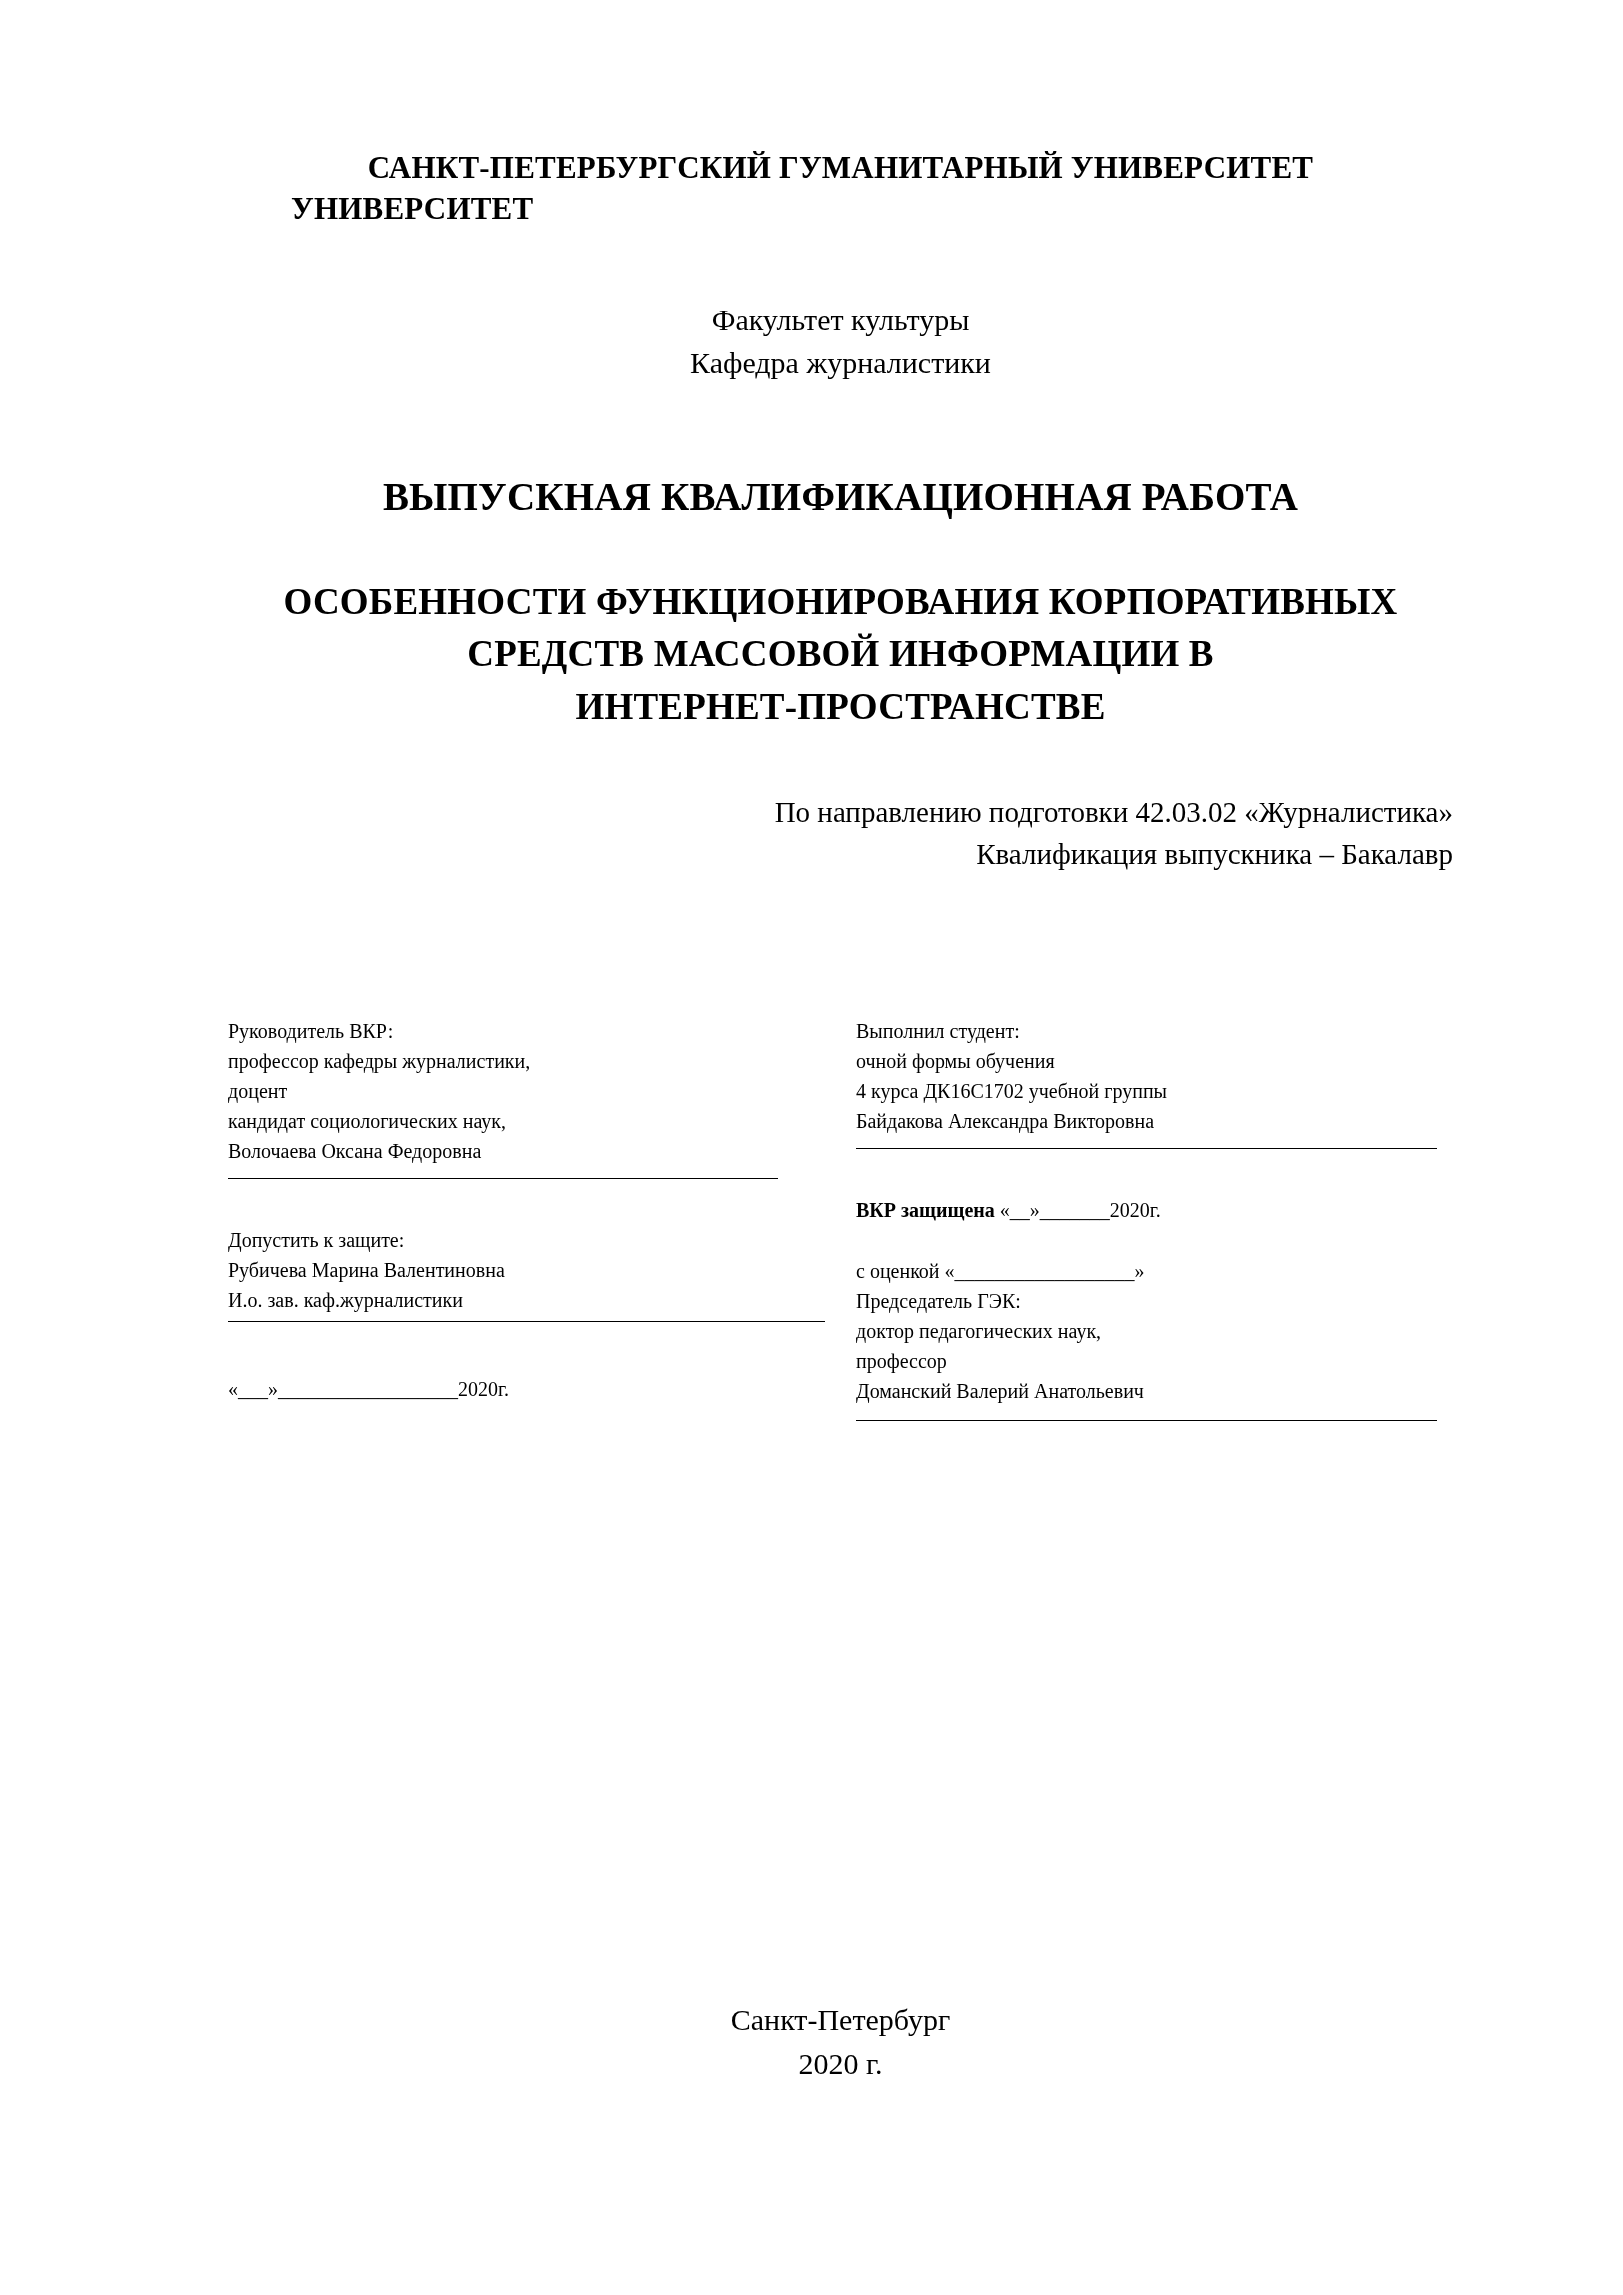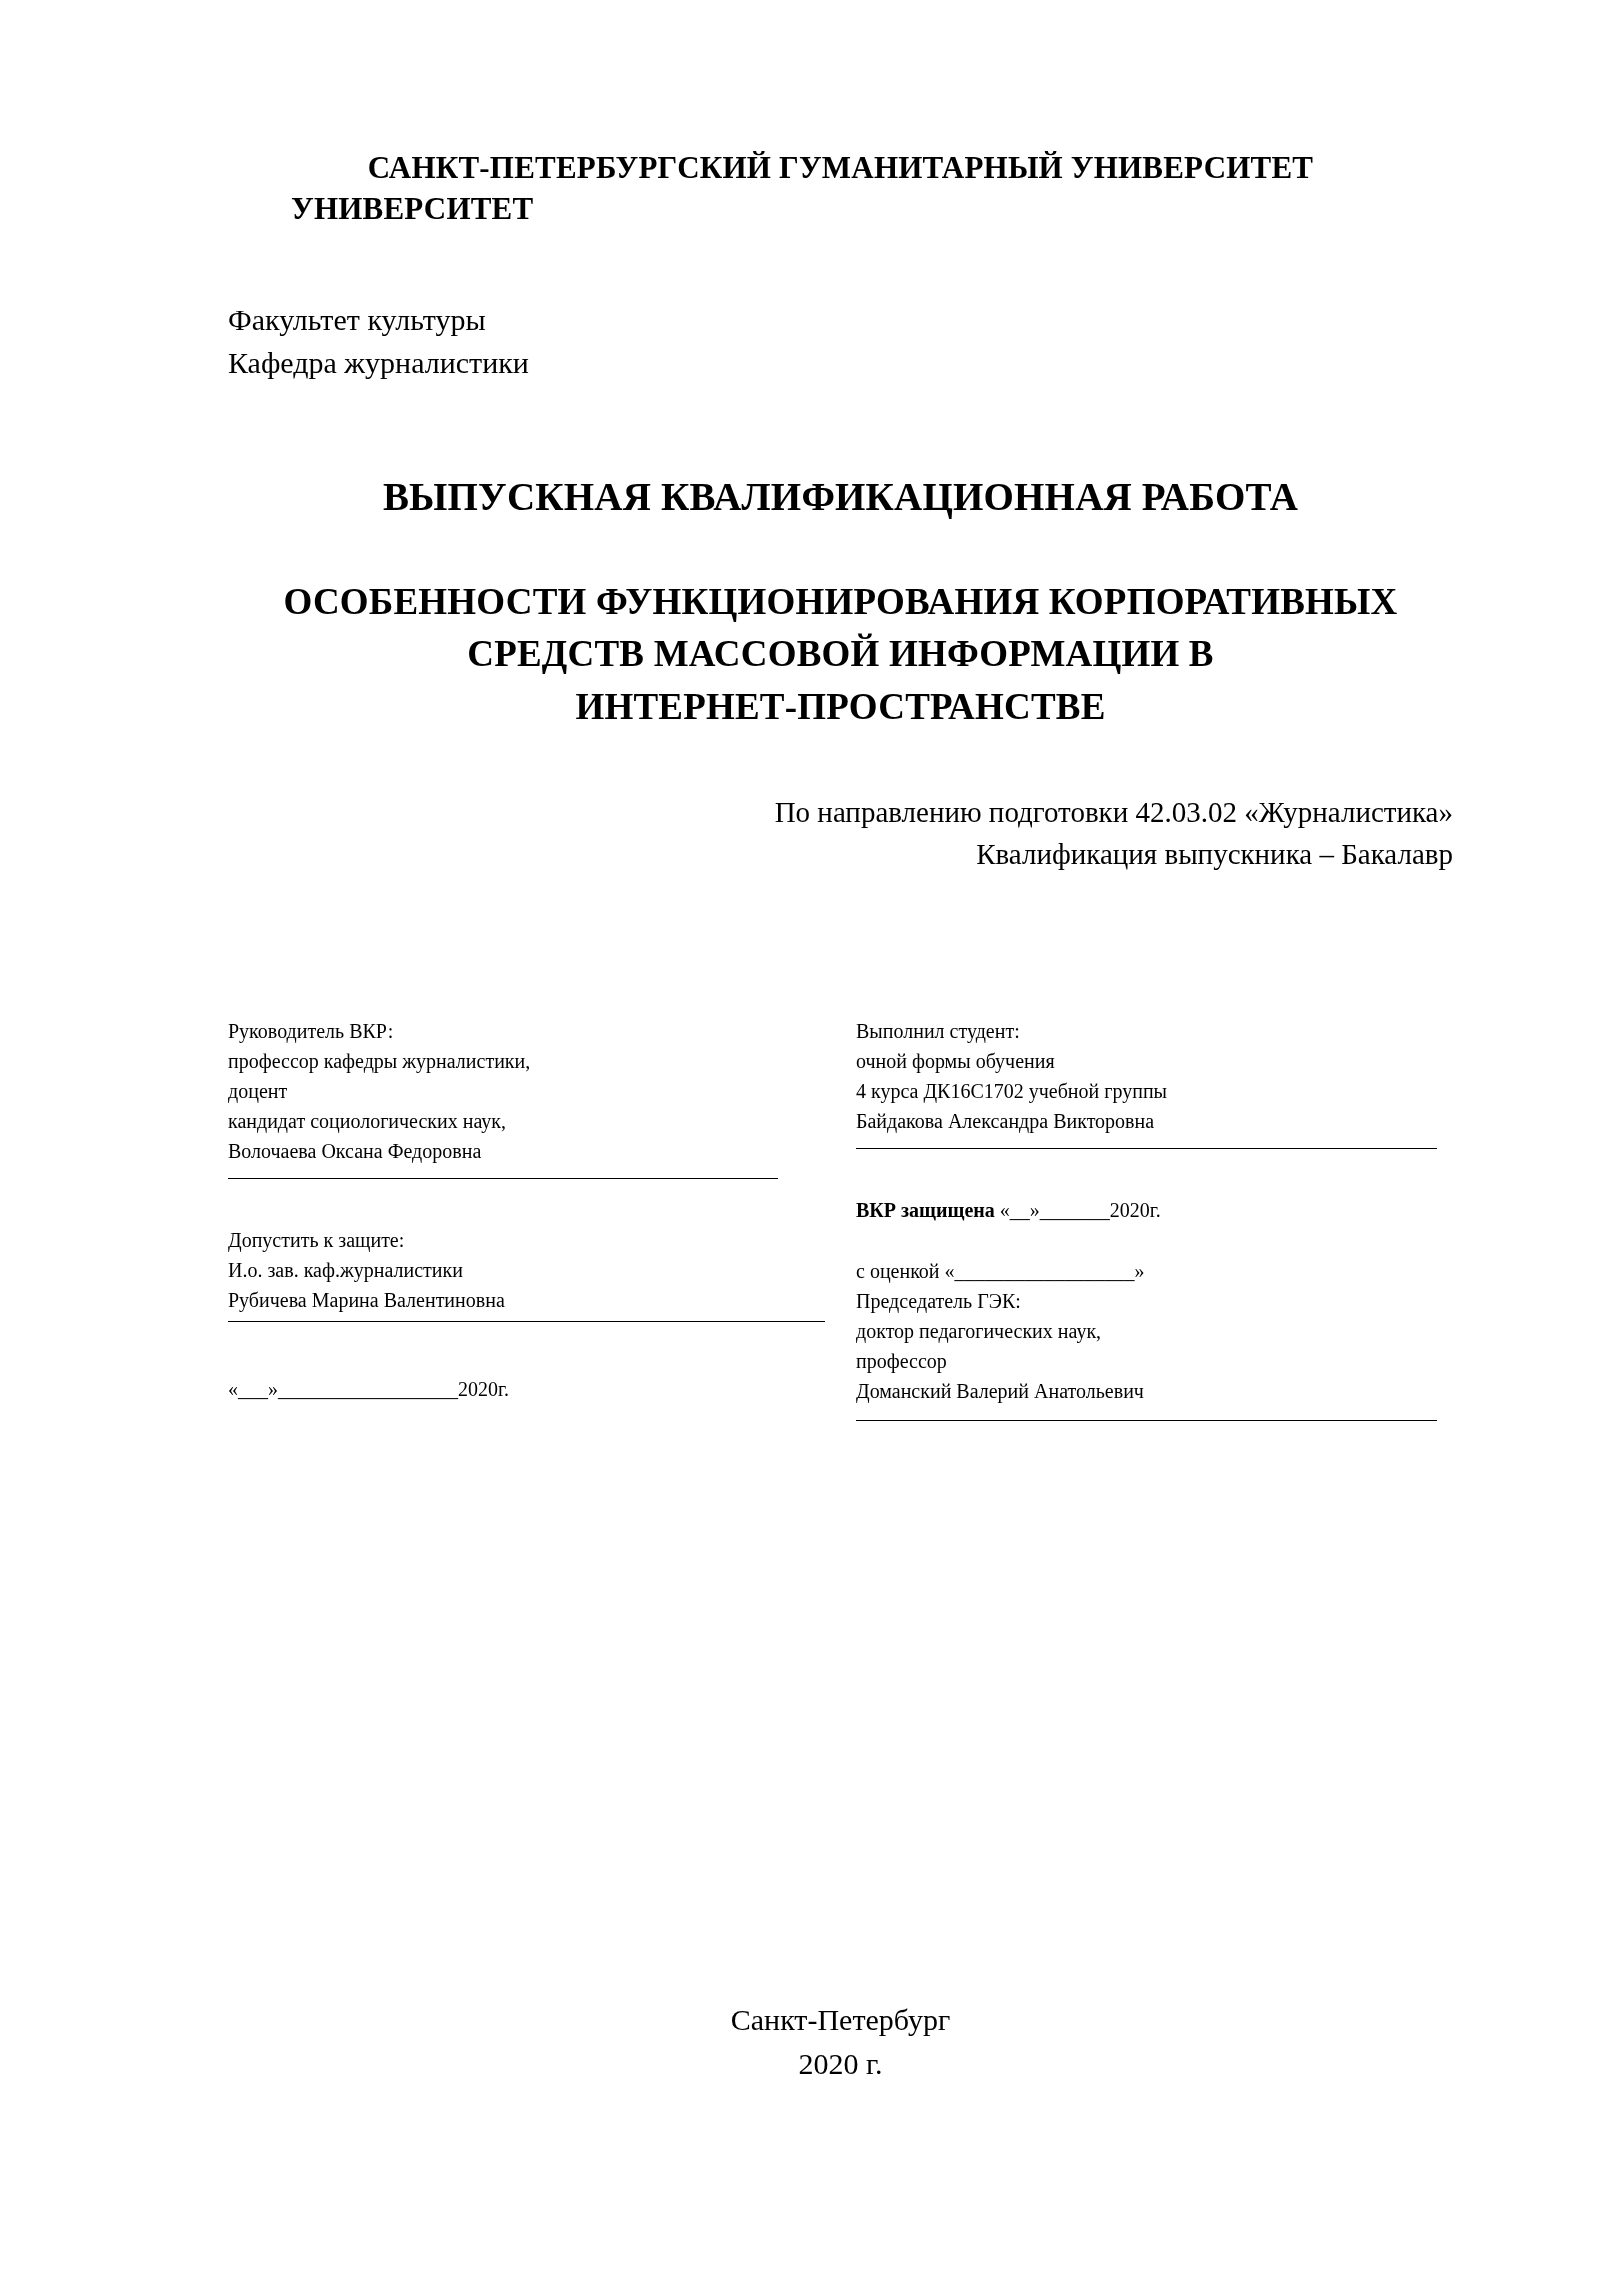--- a/index.html
+++ b/index.html
@@ -40,20 +40,21 @@
   }
   .university .line2 {
     display: block;
     text-align: left;
     margin-left: 63px;
   }
 
   
   .faculty {
     margin-top: 68px;
+    text-align: center;
     font-size: 30px;
     line-height: 1.45;
   }
 
   
   .work-type {
     margin-top: 89px;
     text-align: center;
     font-weight: bold;
     font-size: 39px;
@@ -152,22 +153,22 @@
         <div>Руководитель ВКР:</div>
         <div>профессор кафедры журналистики,</div>
         <div>доцент</div>
         <div>кандидат социологических наук,</div>
         <div>Волочаева Оксана Федоровна</div>
         <div class="rule rule-left-1"></div>
 
         <div class="gap-58"></div>
 
         <div>Допустить к защите:</div>
+        <div>Рубичева Марина Валентиновна</div>
         <div>И.о. зав. каф.журналистики</div>
-        <div>Рубичева Марина Валентиновна</div>
         <div class="rule rule-left-2"></div>
 
         <div class="gap-66"></div>
 
         <div class="line-row">«___»__________________2020г.</div>
       </div>
 
       <div class="col-right">
         <div>Выполнил студент:</div>
         <div>очной формы обучения</div>

